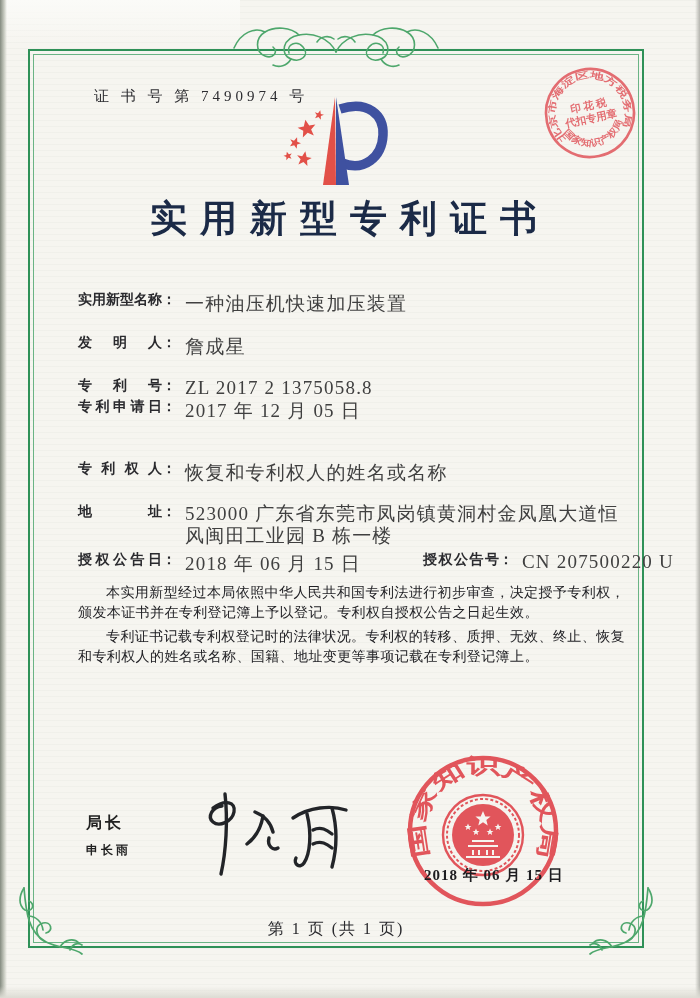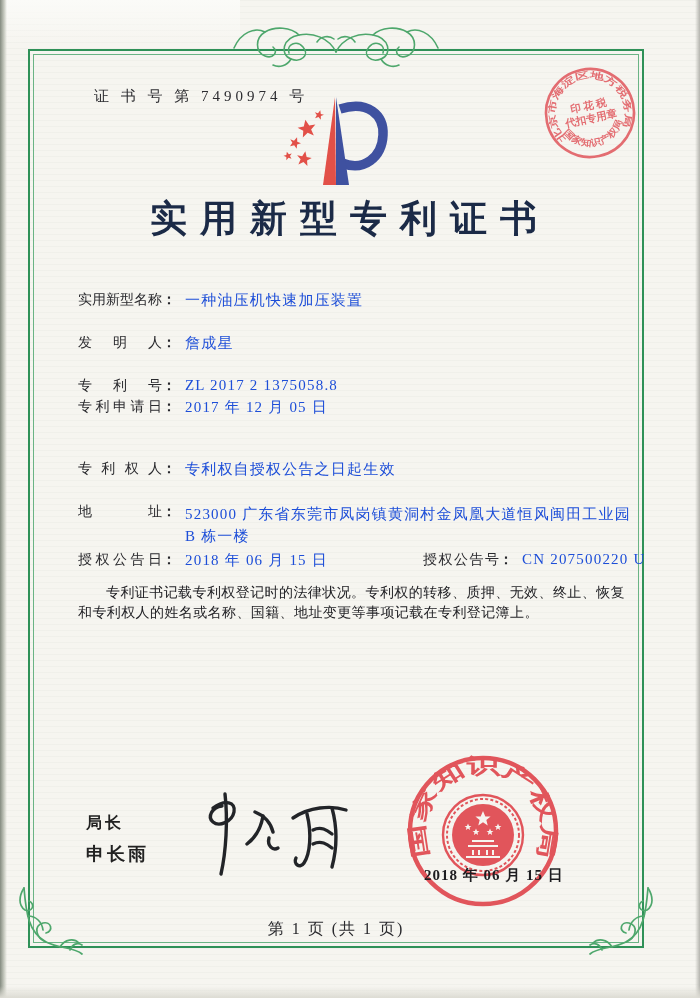--- a/index.html
+++ b/index.html
@@ -39,38 +39,38 @@
   .logo{position:absolute;left:276px;top:95px;width:120px;height:92px;}
 
   .cert-title{
     position:absolute;left:28px;top:194px;width:620px;
     text-align:center;font-size:37px;font-weight:bold;color:#1b2a47;
     letter-spacing:13px;padding-left:24px;box-sizing:border-box;
   }
 
   .frow{position:absolute;left:78px;font-size:15px;white-space:nowrap;}
   .flabel{
-    display:inline-block;width:84px;font-size:14px;font-weight:400;color:#2a2a2e;
+    display:inline-block;width:84px;font-size:14px;font-weight:700;color:#2a2a2e;
     text-align:justify;text-align-last:justify;vertical-align:top;
   }
   .fcolon{font-size:14px;font-weight:600;margin-right:9px;vertical-align:top;}
-  .fvalue{font-size:15px;letter-spacing:1.2px;color:#1d4ed8;vertical-align:top;}
+  .fvalue{font-size:19px;letter-spacing:1.2px;color:#404040;vertical-align:top;}
   .fvalue.addr{display:inline-block;width:452px;white-space:normal;line-height:22px;}
 
   .grant-no{position:absolute;left:345px;top:0;}
   .grant-no .flabel{width:76px;}
 
   .body-paragraphs{
     position:absolute;left:78px;top:583px;width:547px;
     font-size:14px;line-height:19.6px;text-align:justify;color:#222226;
   }
   .body-paragraphs p{margin:0 0 5px 0;text-indent:2em;letter-spacing:0.4px;}
 
   .signer-title{position:absolute;left:86px;top:813px;font-size:16px;letter-spacing:3px;font-weight:600;color:#222;}
-  .signer-name{position:absolute;left:86px;top:842px;font-size:18px;letter-spacing:3px;font-weight:600;color:#222;}
+  .signer-name{position:absolute;left:86px;top:842px;font-size:12px;letter-spacing:3px;font-weight:600;color:#222;}
   .signature{position:absolute;left:185px;top:790px;width:175px;height:88px;}
 
   .office-seal{position:absolute;left:403px;top:751px;width:160px;height:160px;opacity:0.92;}
   .seal-date{
     position:absolute;left:424px;top:866px;font-size:15px;letter-spacing:1px;color:#1d1d20;
     font-weight:600;
   }
   .tax-seal{position:absolute;left:536px;top:59px;width:108px;height:108px;opacity:0.85;
     transform:rotate(-12deg);}
 
@@ -150,33 +150,34 @@
 <div class="frow" style="top:334px">
   <span class="flabel">发明人</span><span class="fcolon">：</span><span class="fvalue">詹成星</span>
 </div>
 <div class="frow" style="top:377px">
   <span class="flabel">专利号</span><span class="fcolon">：</span><span class="fvalue">ZL 2017 2 1375058.8</span>
 </div>
 <div class="frow" style="top:398px">
   <span class="flabel">专利申请日</span><span class="fcolon">：</span><span class="fvalue">2017 年 12 月 05 日</span>
 </div>
 <div class="frow" style="top:460px">
-  <span class="flabel">专利权人</span><span class="fcolon">：</span><span class="fvalue">专利权自授权公告之日起生效</span>
+  <span class="flabel">专利权人</span><span class="fcolon">：</span><span class="fvalue">恢复和专利权人的姓名或名称</span>
 </div>
 <div class="frow" style="top:503px">
   <span class="flabel">地址</span><span class="fcolon">：</span><span class="fvalue addr">523000 广东省东莞市凤岗镇黄洞村金凤凰大道恒风闽田工业园 B 栋一楼</span>
 </div>
 <div class="frow" style="top:551px;width:547px">
   <span class="flabel">授权公告日</span><span class="fcolon">：</span><span class="fvalue">2018 年 06 月 15 日</span>
   <span class="grant-no">
     <span class="flabel">授权公告号</span><span class="fcolon">：</span><span class="fvalue">CN 207500220 U</span>
   </span>
 </div>
 
 <div class="body-paragraphs">
+  <p>本实用新型经过本局依照中华人民共和国专利法进行初步审查，决定授予专利权，颁发本证书并在专利登记簿上予以登记。专利权自授权公告之日起生效。</p>
   <p>专利证书记载专利权登记时的法律状况。专利权的转移、质押、无效、终止、恢复和专利权人的姓名或名称、国籍、地址变更等事项记载在专利登记簿上。</p>
 </div>
 
 <div class="signer-title">局长</div>
 <div class="signer-name">申长雨</div>
 
 <svg class="signature" viewBox="0 0 175 88">
   <g stroke="#222428" stroke-width="3.4" fill="none" stroke-linecap="round" stroke-linejoin="round">
     <path d="M28,18 C40,9 51,12 49,22 C47,32 34,37 28,32 C22,27 27,17 37,16"></path>
     <path d="M40,4 C43,30 41,62 36,84"></path>

